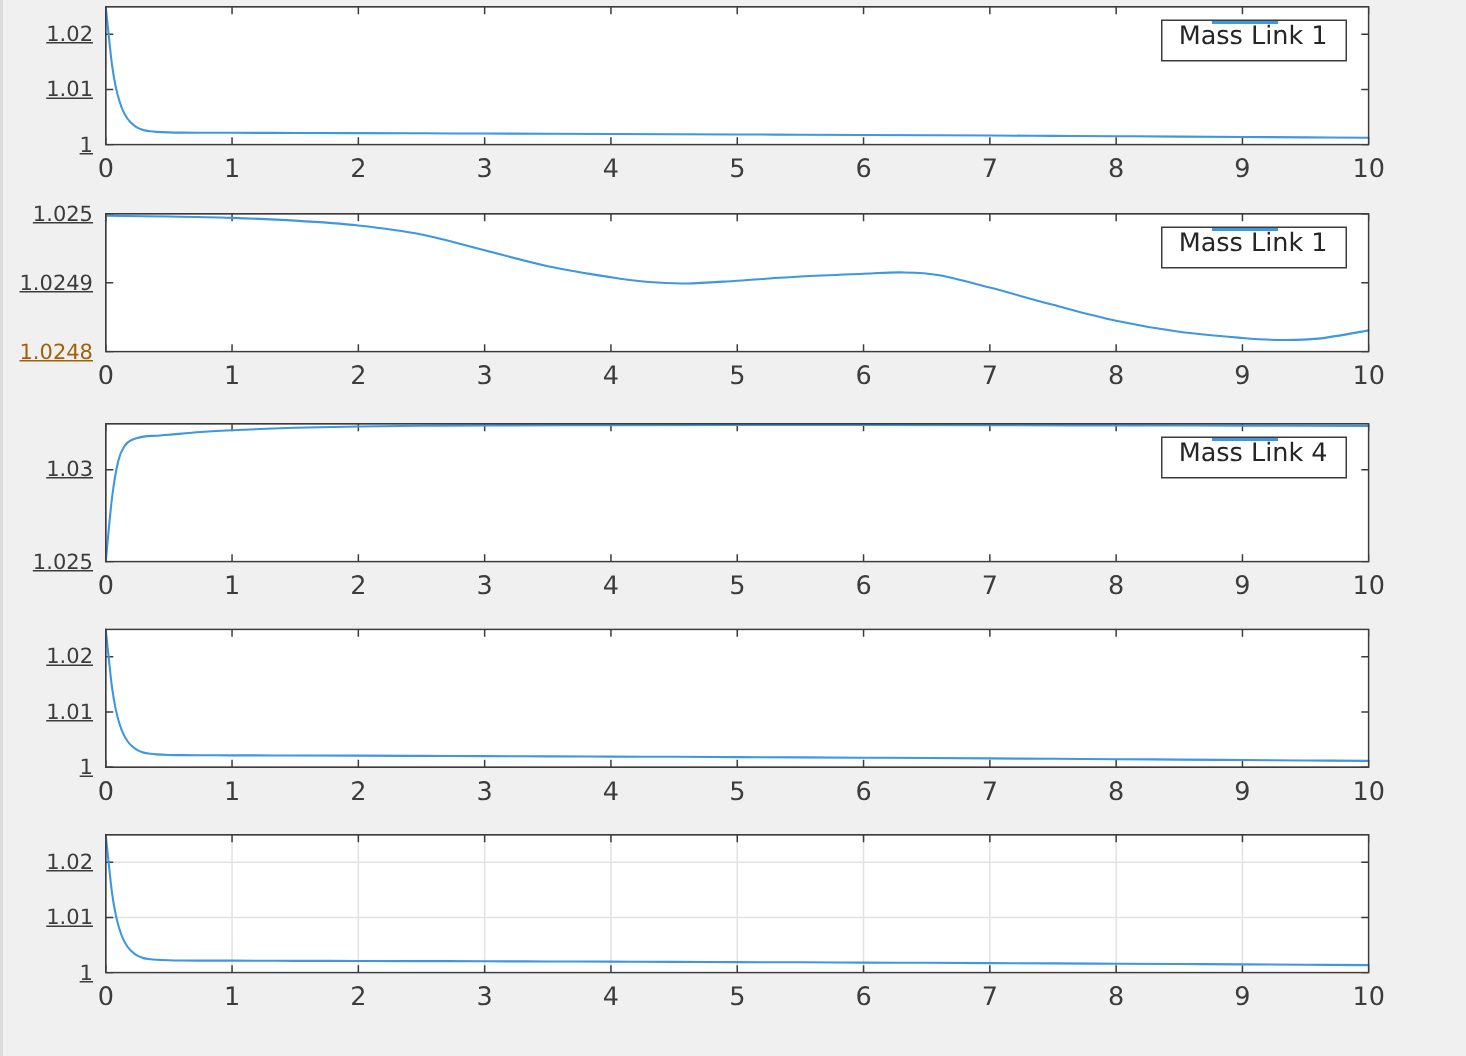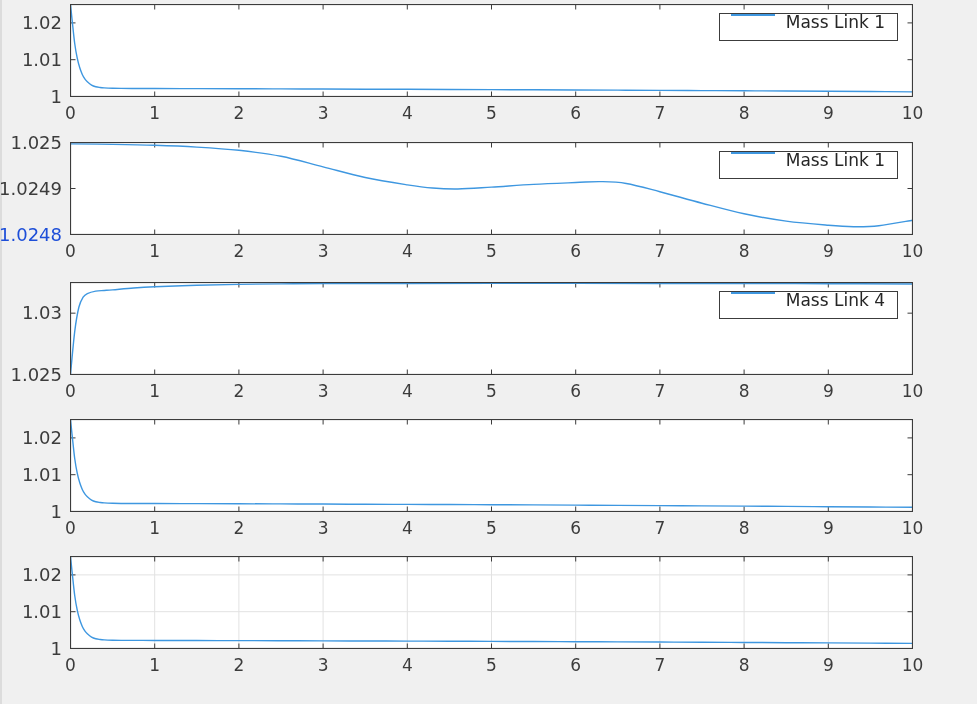--- a/index.html
+++ b/index.html
@@ -9,31 +9,31 @@
     font-family:"DejaVu Sans","Liberation Sans",sans-serif;
     position:relative;overflow:hidden;
   }
   .figure{position:absolute;left:0;top:0;width:977px;height:704px;background:#f0f0f0;}
   .window-edge{position:absolute;left:0;top:0;width:2px;height:100%;background:#dcdcdc;}
   .axes{position:absolute;left:70px;width:843px;height:93px;}
   .plot{position:absolute;left:0;top:0;display:block;}
   .yticks,.xticks{position:absolute;left:0;top:0;width:100%;height:100%;pointer-events:none;}
   .ytick-label{
     position:absolute;right:calc(100% + 8px);transform:translateY(-50%);
-    font-size:18px;color:#3c3c3c;white-space:nowrap;line-height:1;
+    font-size:14px;color:#3c3c3c;white-space:nowrap;line-height:1;text-decoration:underline;
   }
   .xtick-label{
     position:absolute;top:101px;transform:translateX(-50%);
     font-size:17px;color:#3c3c3c;white-space:nowrap;line-height:1;
   }
   .legend{
     position:absolute;top:9px;right:15px;height:28px;
     background:#ffffff;border:1px solid #3c3c3c;
-    display:flex;align-items:flex-start;
-    padding:0 12px 0 11px;box-sizing:border-box;
+    display:flex;align-items:center;
+    padding:0 12px 0 11px;box-sizing:border-box;flex-direction:column;
   }
   .legend-line{display:inline-block;width:44px;height:2px;margin-right:11px;flex:none;}
   .legend-text{font-size:17px;color:#262626;white-space:nowrap;line-height:1;}
 </style>
 </head>
 <body>
 
 <div class="figure">
   <div class="window-edge"></div>
 
@@ -123,21 +123,21 @@
         <line x1="0.5" y1="92.5" x2="5.5" y2="92.5" stroke="#3c3c3c"></line>
         <line x1="842.5" y1="92.5" x2="837.5" y2="92.5" stroke="#3c3c3c"></line>
         <line x1="0.5" y1="46.5" x2="5.5" y2="46.5" stroke="#3c3c3c"></line>
         <line x1="842.5" y1="46.5" x2="837.5" y2="46.5" stroke="#3c3c3c"></line>
         <line x1="0.5" y1="0.5" x2="5.5" y2="0.5" stroke="#3c3c3c"></line>
         <line x1="842.5" y1="0.5" x2="837.5" y2="0.5" stroke="#3c3c3c"></line>
         <path d="M0.5 1.8799999999887644C7.516666666666667 1.9566666666491324,28.56666666666667 2.109999999952845,42.6 2.3399999999509724C56.63333333333333 2.5699999999490997,70.66666666666667 2.799999999981274,84.7 3.259999999977529C98.73333333333333 3.719999999973784,112.76666666666667 4.25666666659636,126.8 5.099999999928502C140.83333333333334 5.943333333260644,154.86666666666667 6.786666666626832,168.9 8.31999999997038C182.93333333333334 9.853333333313927,196.96666666666667 11.539999999995231,211 14.299999999989785C225.03333333333333 17.05999999998434,239.06666666666666 21.35333333327137,253.1 24.879999999937695C267.1333333333333 28.40666666660402,281.16666666666663 32.46999999997804,295.2 35.459999999987744C309.23333333333335 38.449999999997445,326.0733333333333 41.05666666667126,337.3 42.819999999995915C348.5266666666667 44.58333333332057,354.14 45.34999999994127,362.56 46.03999999993565C370.98 46.72999999993004,377.99666666666667 47.113333333282945,387.82 46.95999999996221C397.6433333333333 46.80666666664147,408.87 45.886666666683006,421.5 45.12000000001123C434.13 44.35333333333946,449.5666666666667 43.12666666660334,463.6 42.35999999993157C477.6333333333333 41.59333333325979,494.4733333333333 40.97999999997685,505.7 40.51999999998059C516.9266666666666 40.059999999984335,522.5400000000001 39.446666666616274,530.96 39.599999999954036C539.38 39.7533333332918,546.3966666666665 39.753333333342866,556.2199999999999 41.44000000000715C566.0433333333333 43.12666666667144,577.27 46.423333333271536,589.9 49.71999999993974C602.53 53.01666666660794,617.9666666666667 57.54000000001226,632 61.22000000001635C646.0333333333333 64.90000000002044,660.0666666666667 68.80999999997158,674.1 71.79999999996426C688.1333333333333 74.78999999995693,702.1666666666666 77.24333333331002,716.1999999999999 79.15999999997243C730.2333333333332 81.07666666663484,747.0733333333334 82.37999999994621,758.3000000000001 83.29999999993872C769.5266666666668 84.21999999993123,775.1400000000001 84.6033333332501,783.5600000000001 84.67999999992749C791.98 84.75666666660487,798.9966666666667 84.83333333333333,808.8199999999999 83.76000000000306C818.6433333333332 82.68666666667279,836.8866666666667 79.1599999999554,842.5 78.23999999994587" fill="none" stroke="#3e97e0" stroke-width="1.4" stroke-linejoin="round" stroke-linecap="round"></path>
         <rect x="0.5" y="0.5" width="842" height="92" fill="none" stroke="#3c3c3c" stroke-width="1.2"></rect>
       </svg>
     <div class="yticks">
-        <span class="ytick-label" style="top: 92.5px; color: #1d4ed8;">1.0248</span>
+        <span class="ytick-label" style="top: 92.5px; color: #a16207;">1.0248</span>
         <span class="ytick-label" style="top: 46.5px; color: rgb(60, 60, 60); text-align: right;">1.0249</span>
         <span class="ytick-label" style="top: 0.5px; color: rgb(60, 60, 60);">1.025</span>
       </div>
     <div class="xticks">
         <span class="xtick-label" style="left: 0.5px; color: rgb(60, 60, 60);">0</span>
         <span class="xtick-label" style="left: 84.7px; color: rgb(60, 60, 60);">1</span>
         <span class="xtick-label" style="left: 168.9px; color: rgb(60, 60, 60);">2</span>
         <span class="xtick-label" style="left: 253.1px; color: rgb(60, 60, 60);">3</span>
         <span class="xtick-label" style="left: 337.3px; color: rgb(60, 60, 60);">4</span>
         <span class="xtick-label" style="left: 421.5px; color: rgb(60, 60, 60);">5</span>

